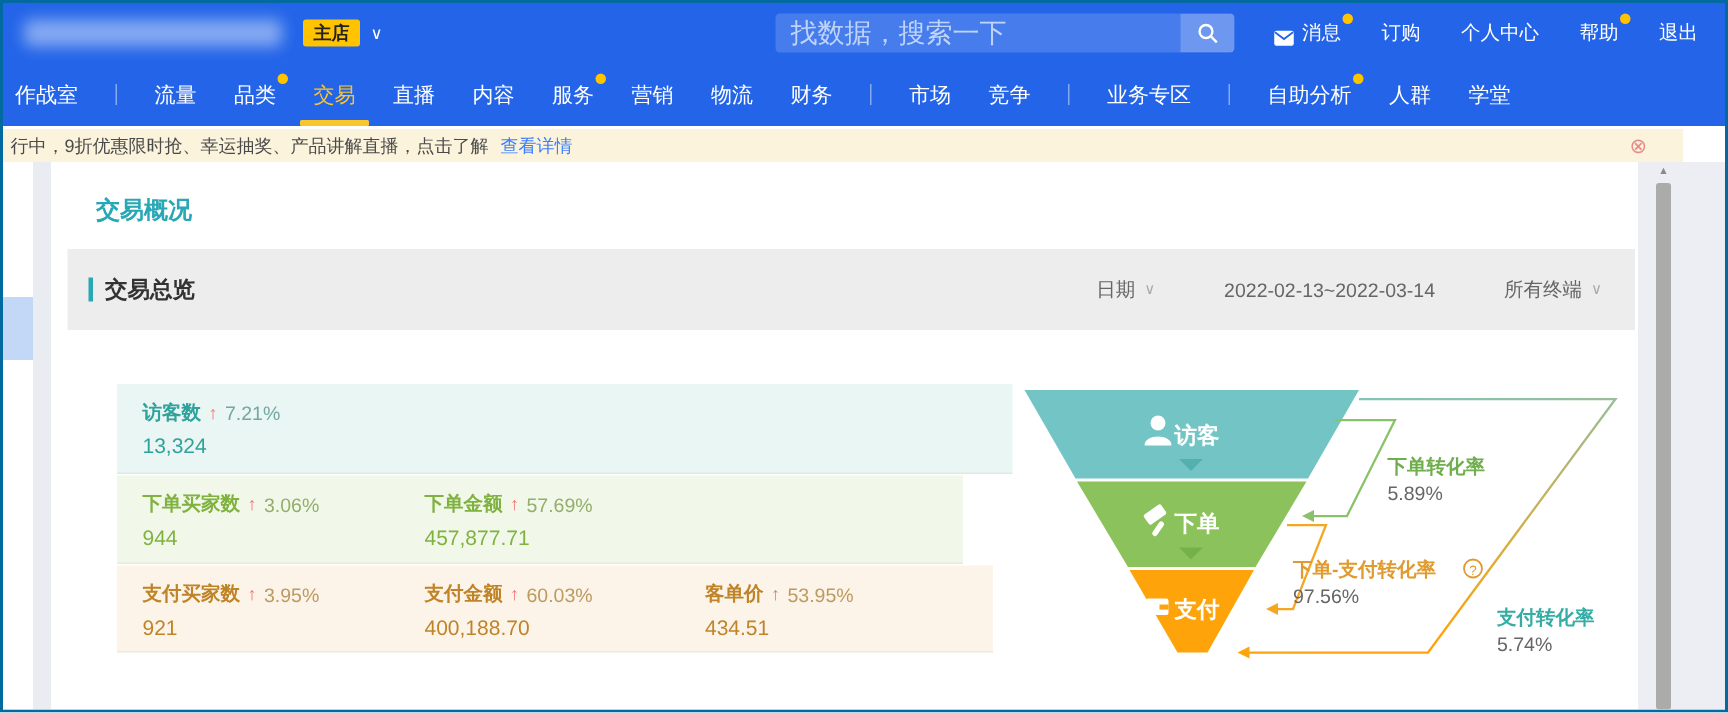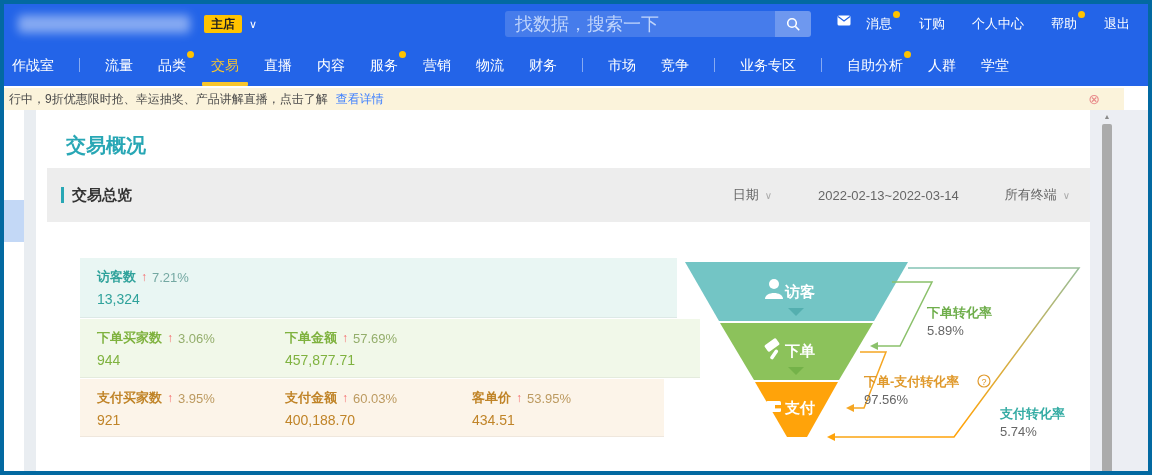--- a/index.html
+++ b/index.html
@@ -1,30 +1,30 @@
 <!DOCTYPE html>
 <html><head>
 <meta charset="utf-8">
 <style>
   * { margin:0; padding:0; box-sizing:border-box; }
   html,body { background:#fff; }
   body { font-family:"Liberation Sans", sans-serif; }
-  .frame { position:relative; width:1152px; height:475px; border:4px solid #0369a1; background:#fff; overflow:hidden; }
+  .frame { position:relative; width:1152px; height:475px; border:2px solid #0369a1; background:#fff; overflow:hidden; }
 
   
   .topbar { height:40px; background:#2364E8; display:flex; align-items:center; padding:0 18px 0 14px; }
   .store-blur { width:172px; height:18px; border-radius:4px; background:rgba(255,255,255,.45); filter:blur(5px); }
   .store-badge { margin-left:14px; background:#FFC300; color:#222; font-size:12px; font-weight:bold; padding:2px 7px; border-radius:2px; line-height:14px; }
   .store-caret { color:#fff; font-size:11px; margin-left:7px; }
   .search-wrap { margin-left:auto; margin-right:26px; width:306px; height:26px; background:rgba(255,255,255,.16); border-radius:3px; display:flex; align-items:center; overflow:hidden; }
   .search-wrap input { flex:1; background:transparent; border:none; outline:none; color:#fff; font-size:18px; padding:0 10px; font-family:inherit; }
   .search-wrap input::placeholder { color:#BFD4FB; }
   .search-btn { width:36px; height:26px; background:rgba(255,255,255,.22); display:flex; align-items:center; justify-content:center; cursor:pointer; }
   .top-menu { display:flex; align-items:center; gap:27px; }
-  .top-menu .tm-item { color:#fff; font-size:13px; position:relative; display:flex; align-items:flex-start; gap:15px; cursor:pointer; white-space:nowrap; }
+  .top-menu .tm-item { color:#fff; font-size:13px; position:relative; display:flex; align-items:flex-end; gap:5px; cursor:pointer; white-space:nowrap; }
   .yellow-dot { position:absolute; top:-4px; right:-8px; width:7px; height:7px; border-radius:50%; background:#FFC300; }
 
   
   .nav { height:42px; background:#2364E8; display:flex; align-items:center; gap:25px; padding-left:8px; }
   .nav-item { position:relative; color:#fff; font-size:14px; font-weight:normal; height:42px; line-height:42px; cursor:pointer; white-space:nowrap; }
   .nav-item.selected { color:#F9C62C; }
   .nav-item.selected .nav-underline { position:absolute; left:50%; transform:translateX(-50%); bottom:0; width:46px; height:4px; background:#F9C62C; border-radius:1px; }
   .nav-div { width:1px; height:14px; background:rgba(255,255,255,.45); }
   .nav-item .yellow-dot { top:7px; right:-8px; }
 
@@ -36,34 +36,34 @@
   
   .page-body { display:flex; height:365px; background:#fff; }
   .left-rail { width:20px; position:relative; background:#fff; }
   .rail-highlight { position:absolute; left:0; top:90px; width:20px; height:42px; background:#C3D8F6; }
   .left-band { width:12px; background:#E9EDF1; }
   .main { flex:1; position:relative; background:#fff; }
   .right-gutter { width:58px; background:#ECEEF3; position:relative; }
   .sb-arrow { position:absolute; left:12px; top:3px; width:10px; text-align:center; font-size:7px; color:#8a8a8a; cursor:pointer; }
   .sb-thumb { position:absolute; left:12px; top:14px; width:10px; height:351px; background:#ABABAB; border-radius:2px; cursor:pointer; }
 
-  .page-title { position:absolute; left:30px; top:22px; color:#28A7B5; font-size:20px; font-weight:bold; }
+  .page-title { position:absolute; left:30px; top:22px; color:#28A7B5; font-size:16px; font-weight:bold; }
 
   .toolbar { position:absolute; left:11px; top:58px; width:1045px; height:54px; background:#EDEDED; display:flex; align-items:center; justify-content:space-between; padding:0 22px 0 14px; }
   .tb-left { display:flex; align-items:center; gap:8px; }
   .tb-bar { width:3px; height:16px; background:#28A7B5; }
   .tb-title { font-size:15px; font-weight:bold; color:#333; }
   .tb-right { display:flex; align-items:center; gap:46px; font-size:13px; color:#666; }
   .tb-ctl { display:flex; align-items:center; gap:6px; cursor:pointer; }
   .caret-g { color:#aaa; font-size:10px; }
 
   
   .mrow { position:absolute; left:44px; border-bottom:1px solid rgba(0,0,0,.05); }
   .mrow.r1 { top:148px; width:597px; height:60px; background:#E9F6F3; }
-  .mrow.r2 { top:209px; width:620px; height:59px; background:#F1F8E9; }
+  .mrow.r2 { top:209px; width:564px; height:59px; background:#F1F8E9; }
   .mrow.r3 { top:269px; width:584px; height:58px; background:#FCF4E9; }
   .metric { position:absolute; top:10px; }
   .metric.c1 { left:17px; } .metric.c2 { left:205px; } .metric.c3 { left:392px; }
   .m-top { display:flex; align-items:center; gap:5px; font-size:13px; }
   .m-label { font-weight:bold; }
   .m-arrow { color:#F56C6C; font-weight:bold; font-size:12px; }
   .m-value { margin-top:5px; font-size:14px; }
   .r1 .m-label, .r1 .m-value { color:#2FA29B; } .r1 .m-change { color:#74A8A2; }
   .r2 .m-label, .r2 .m-value { color:#7FB23F; } .r2 .m-change { color:#94AE6C; }
   .r3 .m-label, .r3 .m-value { color:#C08428; } .r3 .m-change { color:#BC9A60; }

